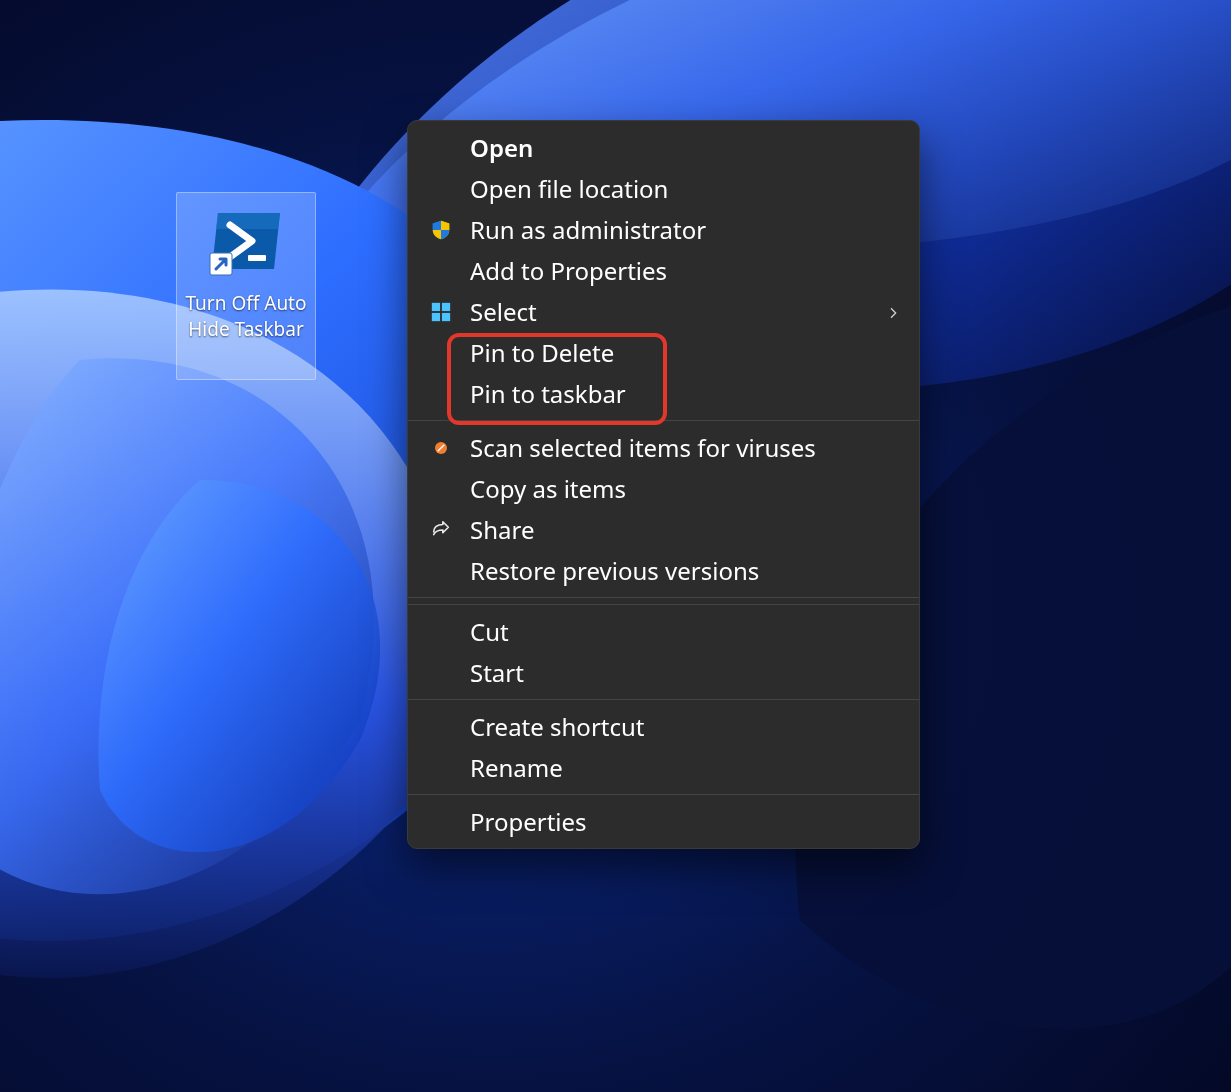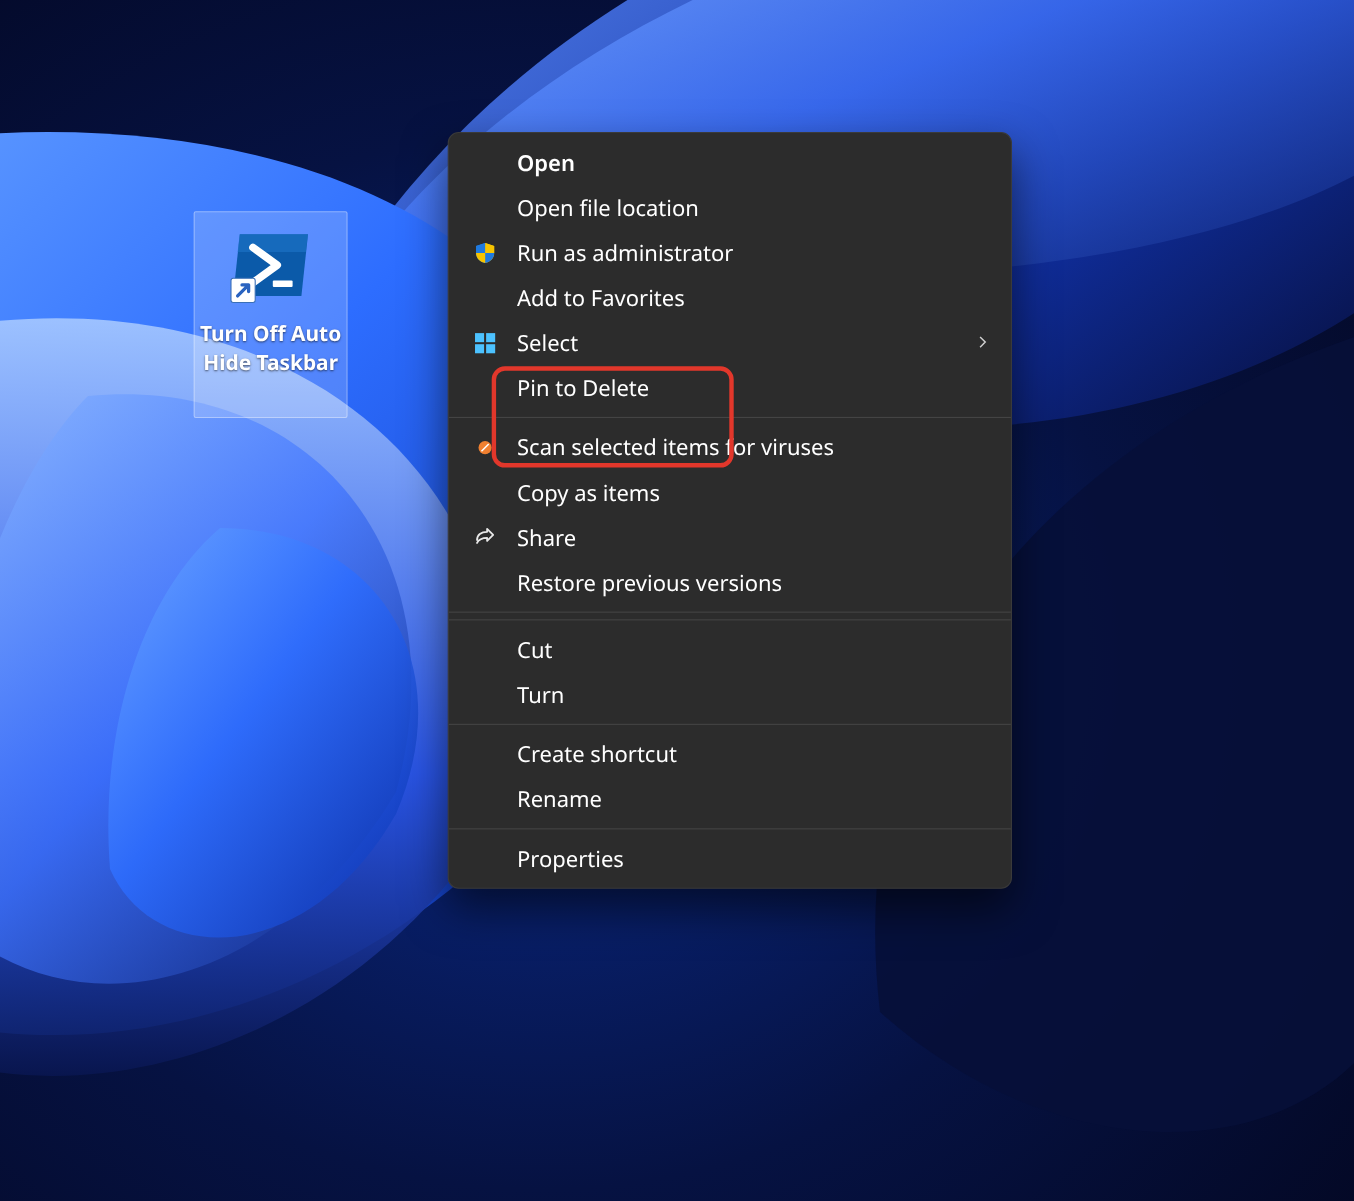--- a/index.html
+++ b/index.html
@@ -49,21 +49,21 @@
     margin-top: 6px;
     position: relative;
   }
   .desktop-icon .label {
     margin-top: 10px;
     color: #fff;
     font-size: 19px;
     line-height: 1.35;
     text-align: center;
     text-shadow: 0 1px 2px rgba(0,0,0,0.6);
-    font-weight: 700;
+    font-weight: 400;
   }
 
   
   .context-menu {
     position: absolute;
     top: 120px;
     left: 407px;
     width: 511px;
     background: #2c2c2c;
     border: 1px solid #3a3a3a;
@@ -72,21 +72,21 @@
     padding-top: 6px;
     padding-bottom: 6px;
   }
   .menu-item {
     display: flex;
     align-items: center;
     height: 41px;
     padding-left: 62px;
     padding-right: 18px;
     color: #ffffff;
-    font-size: 20px;
+    font-size: 24px;
     cursor: default;
     position: relative;
   }
   .menu-item.bold { font-weight: 600; }
   .menu-item .item-icon {
     position: absolute;
     left: 20px;
     width: 26px;
     height: 26px;
     display: flex;
@@ -195,21 +195,21 @@
           <path d="M12 2 L21 5 V12 H12 Z" fill="#f7c400"></path>
           <path d="M12 12 H21 C21 17 17 21 12 22 Z" fill="#1f7ae0"></path>
           <path d="M12 2 L3 5 V12 H12 Z" fill="#1f7ae0"></path>
           <path d="M12 12 H3 C3 17 7 21 12 22 Z" fill="#f7c400"></path>
         </svg>
       </span>
       <span>Run as administrator</span>
     </div>
 
     <div class="menu-item">
-      <span>Add to Favorites</span>
+      <span>Add to Properties</span>
     </div>
 
     <div class="menu-item">
       <span class="item-icon">
         <svg viewBox="0 0 24 24" width="22" height="22">
           <rect x="2" y="2" width="9" height="9" fill="#4cc2ff"></rect>
           <rect x="13" y="2" width="9" height="9" fill="#4cc2ff"></rect>
           <rect x="2" y="13" width="9" height="9" fill="#4cc2ff"></rect>
           <rect x="13" y="13" width="9" height="9" fill="#4cc2ff"></rect>
         </svg>
@@ -219,20 +219,23 @@
         <svg viewBox="0 0 24 24" width="16" height="16" fill="none" stroke="#cfcfcf" stroke-width="2">
             <path d="M9 5l7 7-7 7"></path>
           </svg>
       </span>
     </div>
 
     <div class="menu-item">
       <span>Pin to Delete</span>
     </div>
 
+    <div class="menu-item">
+      <span>Pin to taskbar</span>
+    </div>
 
     <div class="separator"></div>
 
     <div class="menu-item">
       <span class="item-icon">
         <svg viewBox="0 0 24 24" width="16" height="16">
           <circle cx="12" cy="12" r="9" fill="#f08030"></circle>
           <rect x="5" y="11" width="14" height="2" fill="#fff" transform="rotate(-45 12 12)"></rect>
         </svg>
       </span>
@@ -259,21 +262,21 @@
     <div class="separator"></div>
 
 
     <div class="separator"></div>
 
     <div class="menu-item">
       <span>Cut</span>
     </div>
 
     <div class="menu-item">
-      <span>Turn</span>
+      <span>Start</span>
     </div>
 
     <div class="separator"></div>
 
     <div class="menu-item">
       <span>Create shortcut</span>
     </div>
 
 
     <div class="menu-item">

